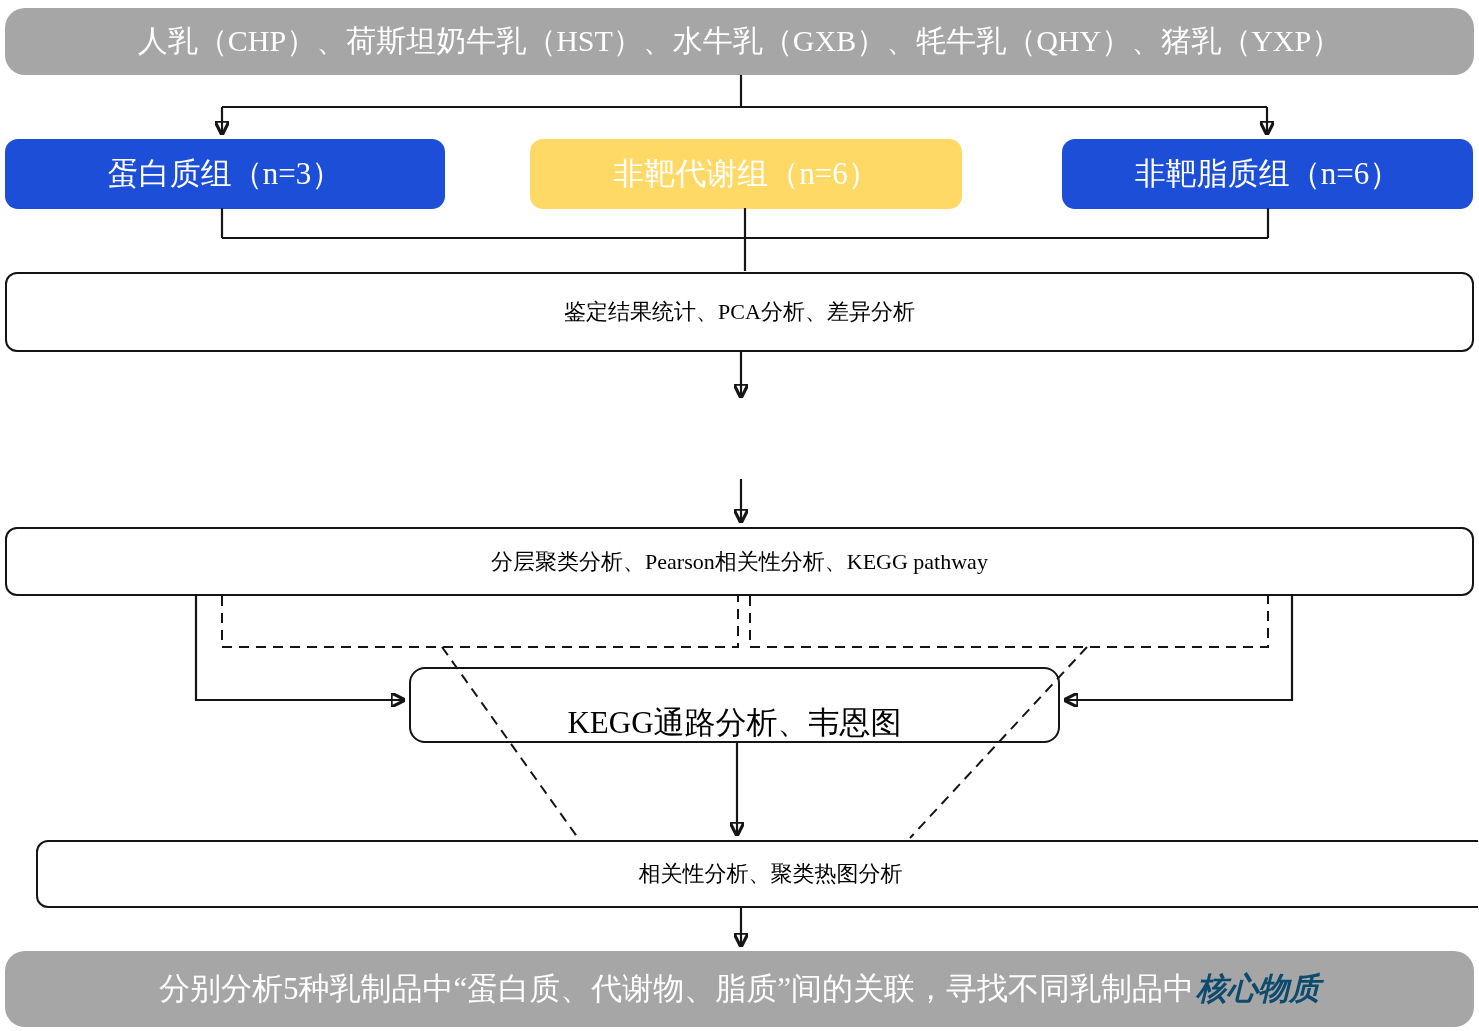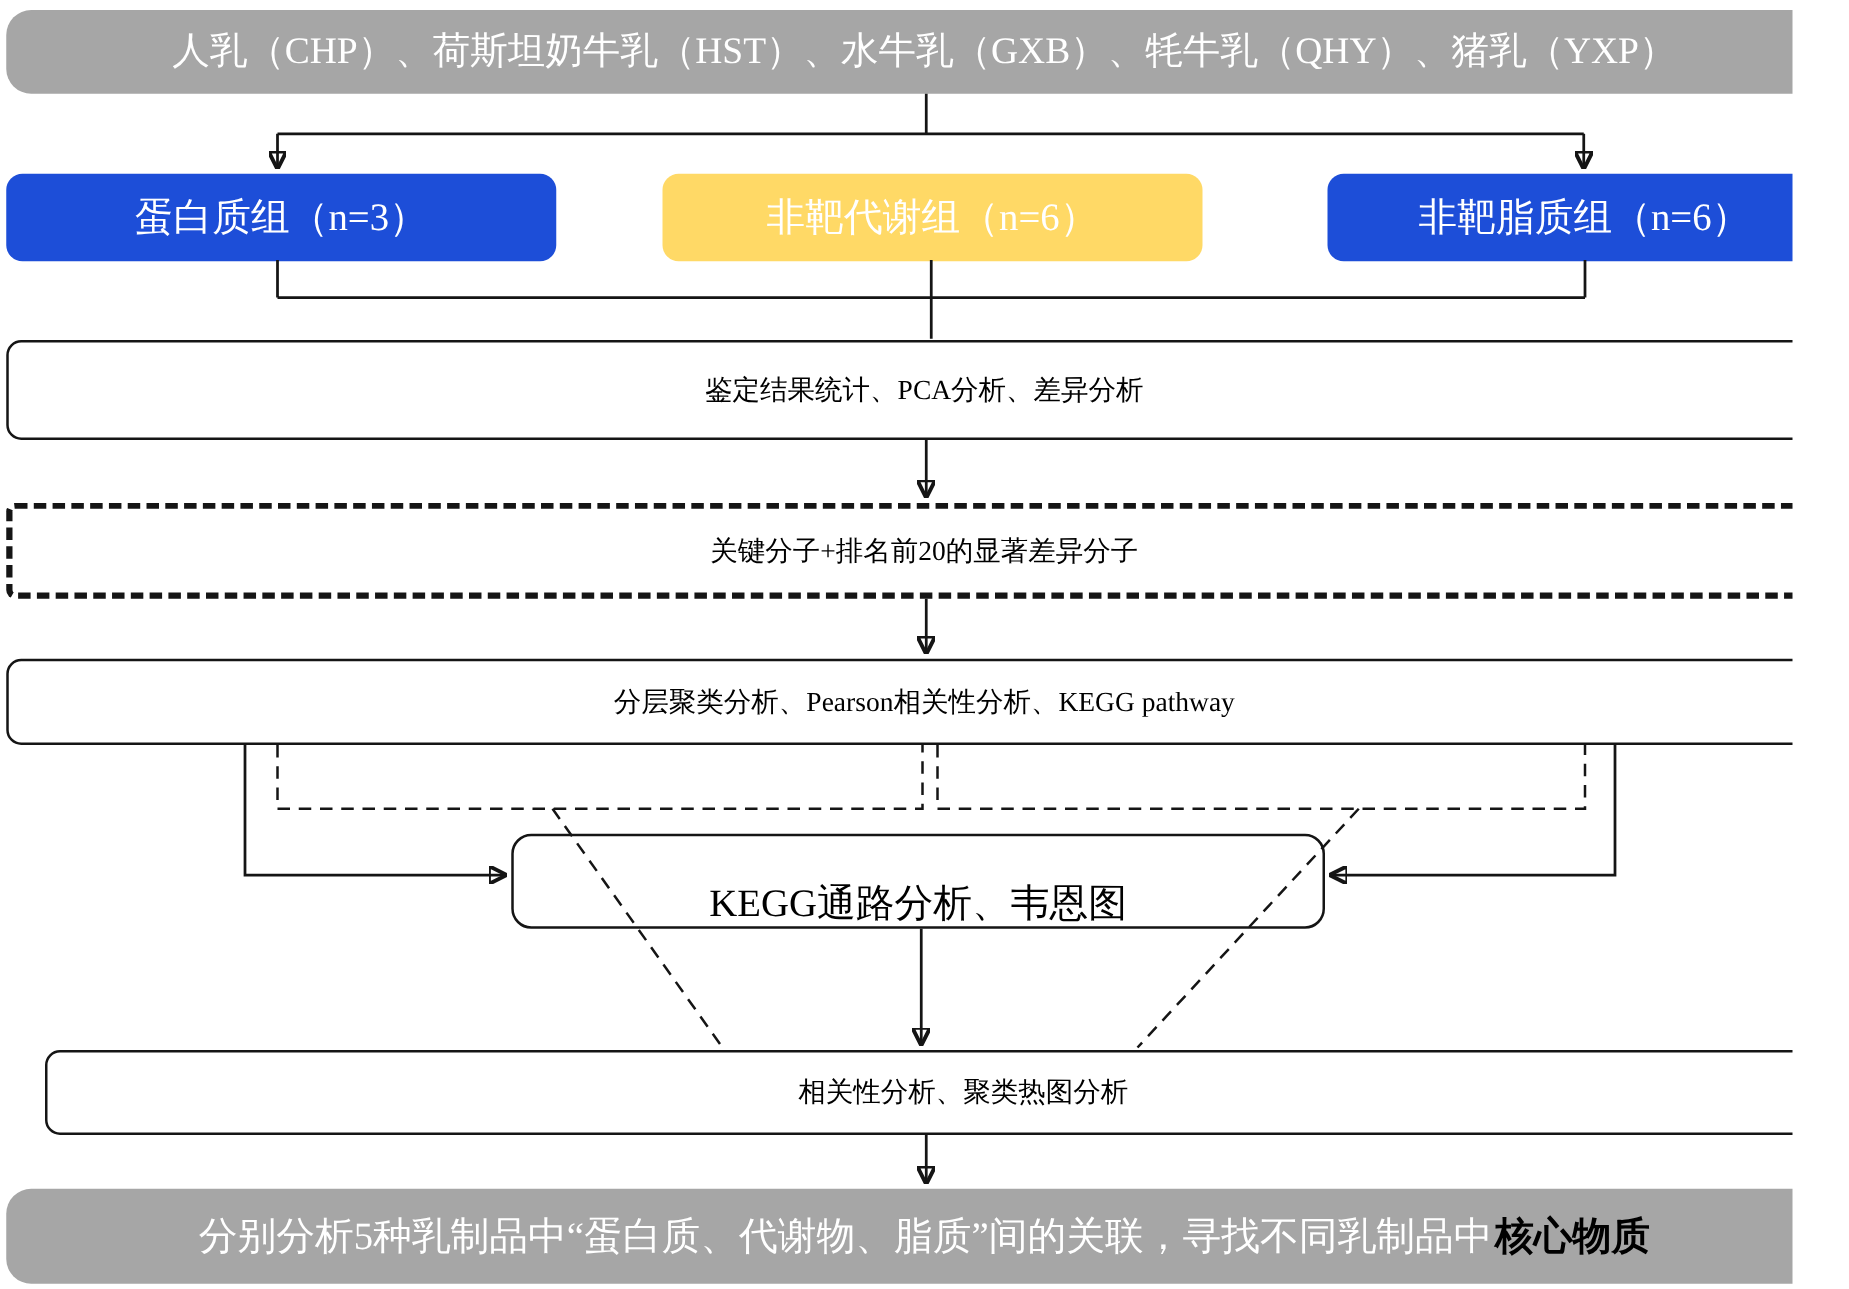--- a/index.html
+++ b/index.html
@@ -1,18 +1,18 @@
 <!DOCTYPE html>
 <html><head>
 <meta charset="utf-8">
 <style>
   html,body { margin:0; padding:0; background:#ffffff; }
   .canvas {
     position:relative; width:1434px; height:1031px; background:#ffffff;
-    font-family:"Liberation Serif","DejaVu Serif",serif; overflow:hidden;
+    font-family:"Liberation Serif","DejaVu Serif",serif; overflow:hidden;padding-left:44px;
   }
   .connectors { position:absolute; left:0; top:0; width:1479px; height:1031px; z-index:3; pointer-events:none; }
   .connectors path { fill:none; stroke:#151515; stroke-width:2.2px; }
   .connectors path.dash { stroke-dasharray:10 7; stroke-width:2px; }
 
   .node {
     position:absolute; z-index:2; display:flex; align-items:center; justify-content:center;
     text-align:center; box-sizing:border-box; line-height:1.15;
   }
   .bar { background:#a6a6a6; color:#ffffff; border-radius:20px; font-size:30px; }
@@ -83,34 +83,31 @@
     <span>非靶代谢组（n=6）</span>
   </div>
   <div class="node omics blue" style="background-color: #1d4ed8;">
     <span>非靶脂质组（n=6）</span>
   </div>
 
   <div class="node white-box box-identification">
     <span>鉴定结果统计、PCA分析、差异分析</span>
   </div>
 
-  <div class="node white-box box-key">
-    <span>关键分子+排名前20的显著差异分子</span>
-  </div>
 
   <div class="node white-box box-cluster">
     <span>分层聚类分析、Pearson相关性分析、KEGG pathway</span>
   </div>
 
   <div class="node box-kegg">
     <span>KEGG通路分析、韦恩图</span>
   </div>
 
   <div class="node white-box box-corr">
     <span>相关性分析、聚类热图分析</span>
   </div>
 
   <div class="node bar bottom-bar" style="background-color: rgb(166, 166, 166);">
     <span>分别分析5种乳制品中“蛋白质、代谢物、脂质”间的关联，寻找不同乳制品中</span>
-      <span class="hl" style="color: #000000;">核心物质</span>
+      <span class="hl" style="color: #0c4a6e; font-style: italic;">核心物质</span>
   </div>
 
 </div>
 
 </body></html>

